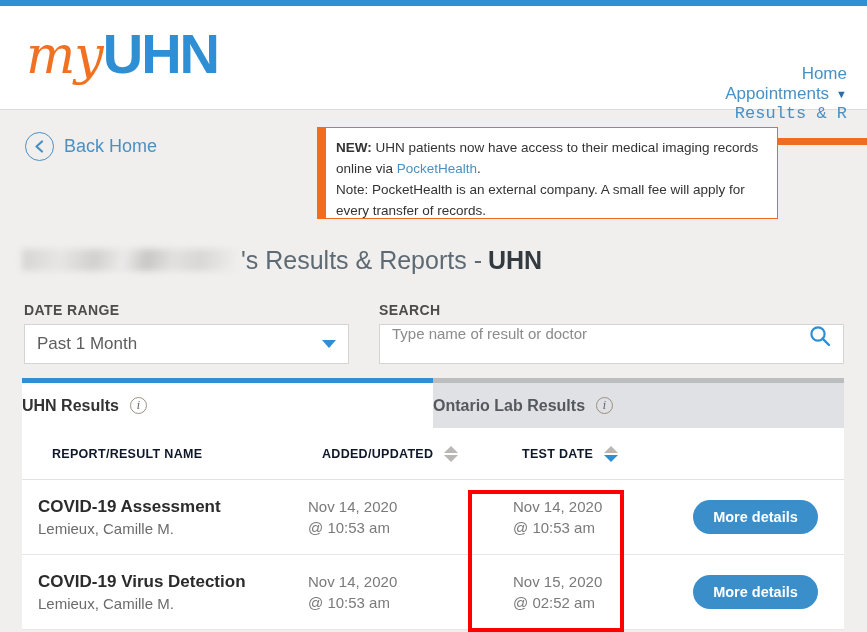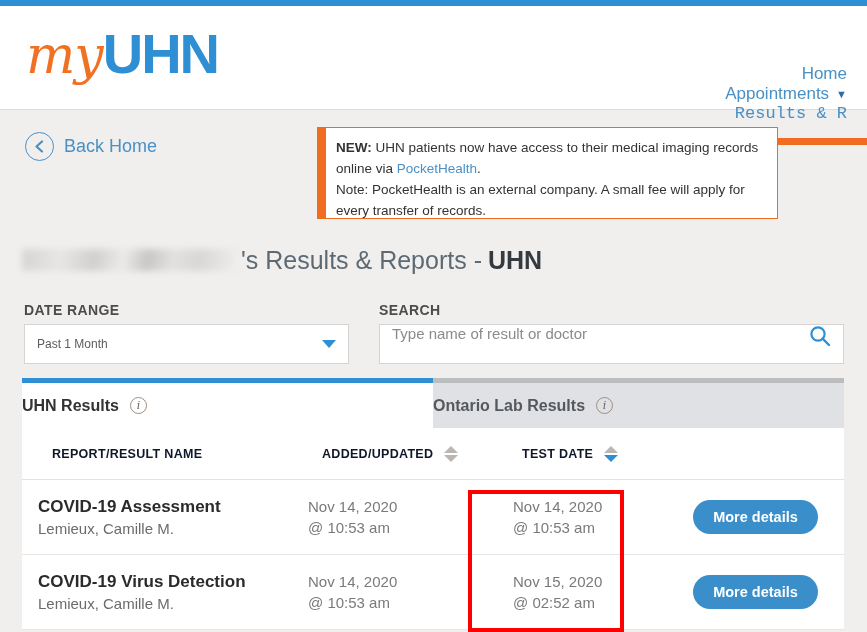--- a/index.html
+++ b/index.html
@@ -95,21 +95,21 @@
   .filters { position: absolute; left: 24px; top: 302px; width: 820px; }
   .field-label {
     font-size: 14px; font-weight: 700; letter-spacing: .4px;
     color: #4c4c4c; margin-bottom: 7px;
   }
   .dropdown {
     position: absolute; left: 0; top: 22px; width: 325px; height: 40px;
     background: #fff; border: 1px solid #d6d4d2;
     display: flex; align-items: center; padding: 0 12px; cursor: pointer;
   }
-  .dropdown .value { font-size: 12px; color: #5d5d5d; flex: 1; }
+  .dropdown .value { font-size: 17px; color: #5d5d5d; flex: 1; }
   .dropdown .chev {
     width: 0; height: 0; border-left: 7px solid transparent;
     border-right: 7px solid transparent; border-top: 8px solid #2e8fd4;
   }
   .search-wrap { position: absolute; left: 355px; top: 0; width: 465px; }
   .searchbox {
     position: absolute; left: 0; top: 22px; width: 465px; height: 40px;
     background: #fff; border: 1px solid #d6d4d2;
     display: flex; align-items: flex-start; padding: 0 12px;
   }

